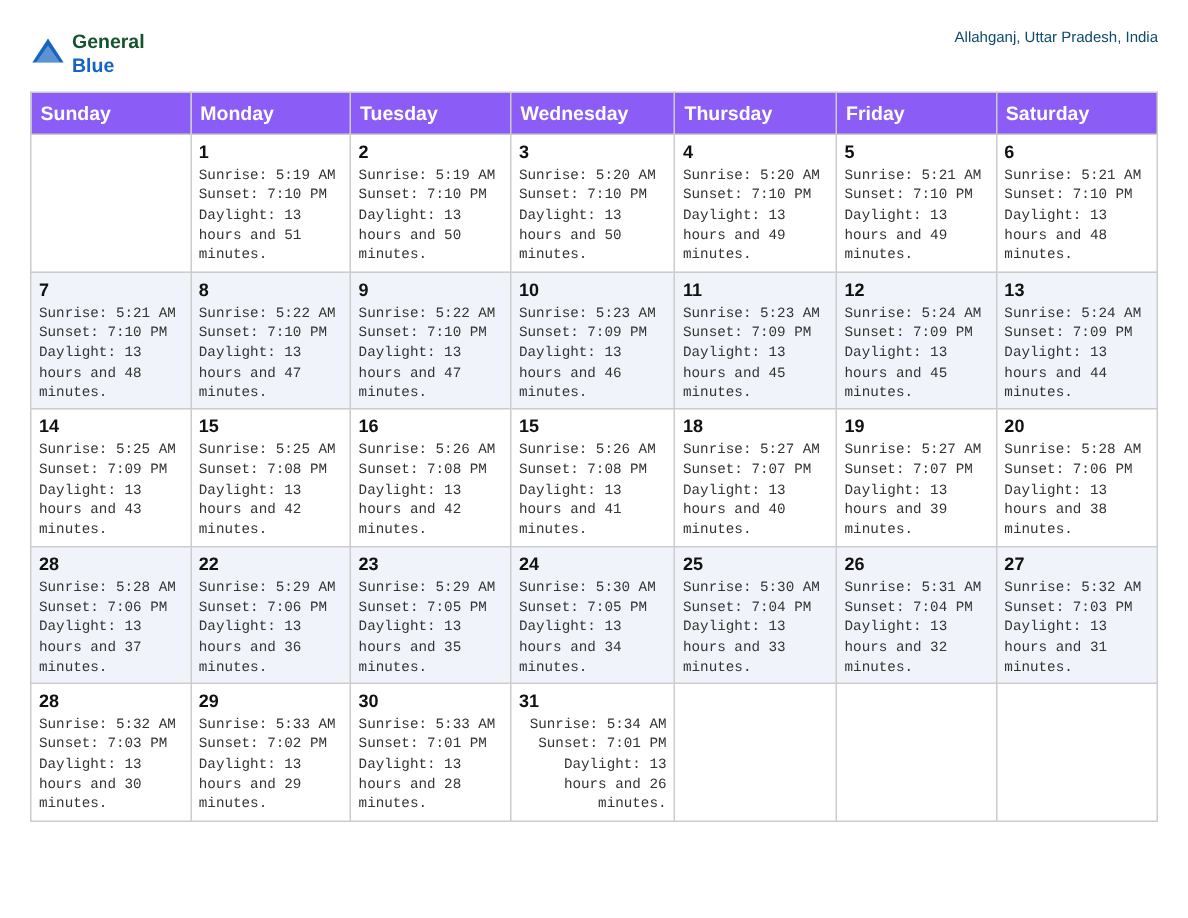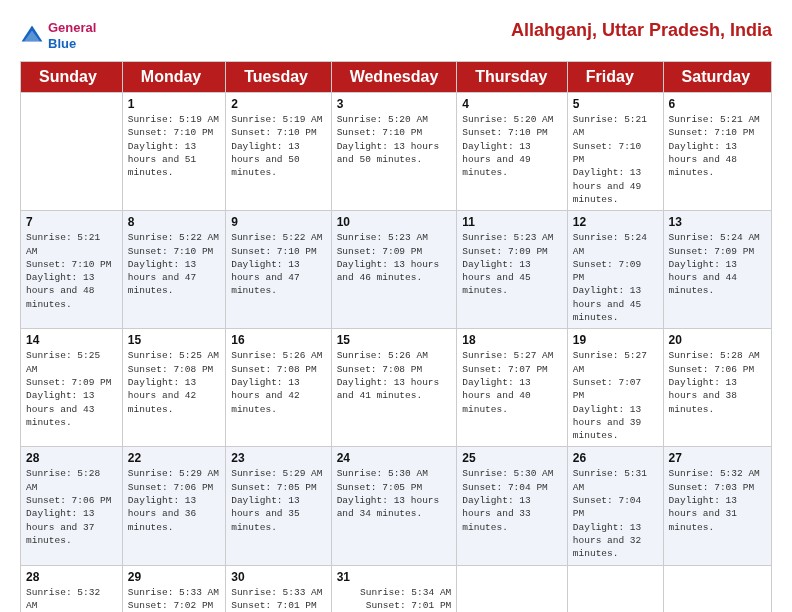--- a/index.html
+++ b/index.html
@@ -22,51 +22,50 @@
       gap: 4px;
     }
     .logo-text {
       display: flex;
       flex-direction: column;
       font-size: 13px;
       font-weight: bold;
       color: #1a1a2e;
       line-height: 1.2;
     }
-    .logo-text span:first-child { color: #be185d; text-align: right; }
+    .logo-text span:first-child { color: #14532d; text-align: right; }
     .logo-text span:last-child { color: #1565c0; }
     .logo-icon {
       width: 24px;
       height: 24px;
     }
     .title-area {
       text-align: right;
     }
     .month-title {
       font-size: 36px;
       font-weight: bold;
       color: #1a1a2e;
       line-height: 1.1;
     }
     .location {
-      font-size: 18px;
-      color: #b91c1c;
-      font-weight: bold;
+      font-size: 10px;
+      color: #0c4a6e;
     }
     table {
       width: 100%;
       border-collapse: collapse;
       font-size: 10.5px;
     }
     thead tr th {
-      background-color: #b91c1c;
+      background-color: #8b5cf6;
       color: #fff;
       text-align: left;
-      padding: 6px 18px;
-      font-size: 16px;
+      padding: 6px 6px;
+      font-size: 13px;
       font-weight: bold;
       border: 1px solid #ccc;
     }
     tbody tr td {
       border: 1px solid #ccc;
       vertical-align: top;
       padding: 4px 5px;
       height: 88px;
       width: 113px;
     }

